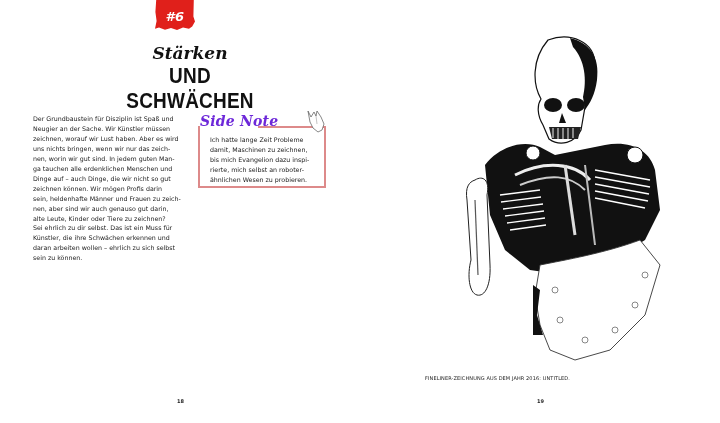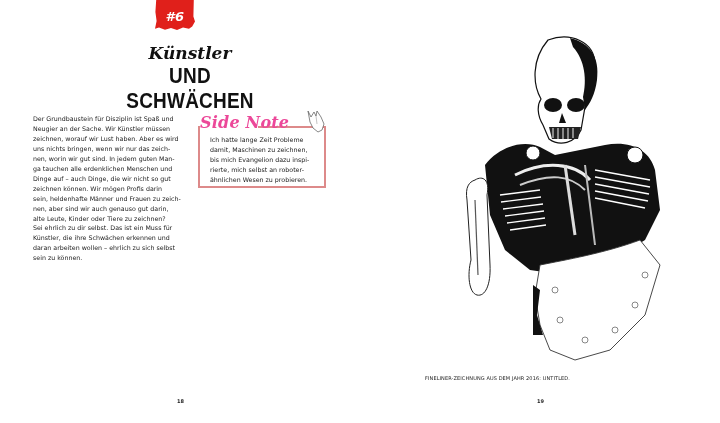--- a/index.html
+++ b/index.html
@@ -41,21 +41,21 @@
     position: absolute; left: 33px; top: 114px; width: 150px;
     font-family: "DejaVu Sans", sans-serif; font-size: 6.3px; line-height: 9.95px;
     color: #222; text-align: justify; hyphens: manual;
   }
   .body-text span { display: block; white-space: nowrap; text-align: left; }
 
   
   .side-note-heading {
     position: absolute; left: 200px; top: 113px;
     font-family: "DejaVu Serif", serif; font-style: italic; font-weight: bold;
-    font-size: 16px; color: #ec4899; letter-spacing: 0.2px;
+    font-size: 14px; color: #6d28d9; letter-spacing: 0.2px;
   }
   .side-note-box {
     position: absolute; left: 198px; top: 126px; width: 124px; height: 60px;
     border-right: 2px solid #dd8a8a; border-bottom: 2px solid #dd8a8a; border-left: 2px solid #dd8a8a;
   }
   .side-note-topline {
     position: absolute; left: 258px; top: 126px; width: 66px; height: 2px; background: #dd8a8a;
   }
   .side-note-text {
     position: absolute; left: 210px; top: 135px; width: 110px;
@@ -85,21 +85,21 @@
 <body>
 
 <div class="spread">
 
   <div class="page page-left"></div>
 
   <div class="badge">
     <div class="badge-text">#6</div>
   </div>
 
-  <div class="title-script">Künstler</div>
+  <div class="title-script">Stärken</div>
   <div class="title-block">UND SCHWÄCHEN</div>
 
   <div class="body-text">
     <span>Der Grundbaustein für Disziplin ist Spaß und</span>
     <span>Neugier an der Sache. Wir Künstler müssen</span>
     <span>zeichnen, worauf wir Lust haben. Aber es wird</span>
     <span>uns nichts bringen, wenn wir nur das zeich-</span>
     <span>nen, worin wir gut sind. In jedem guten Man-</span>
     <span>ga tauchen alle erdenklichen Menschen und</span>
     <span>Dinge auf – auch Dinge, die wir nicht so gut</span>

